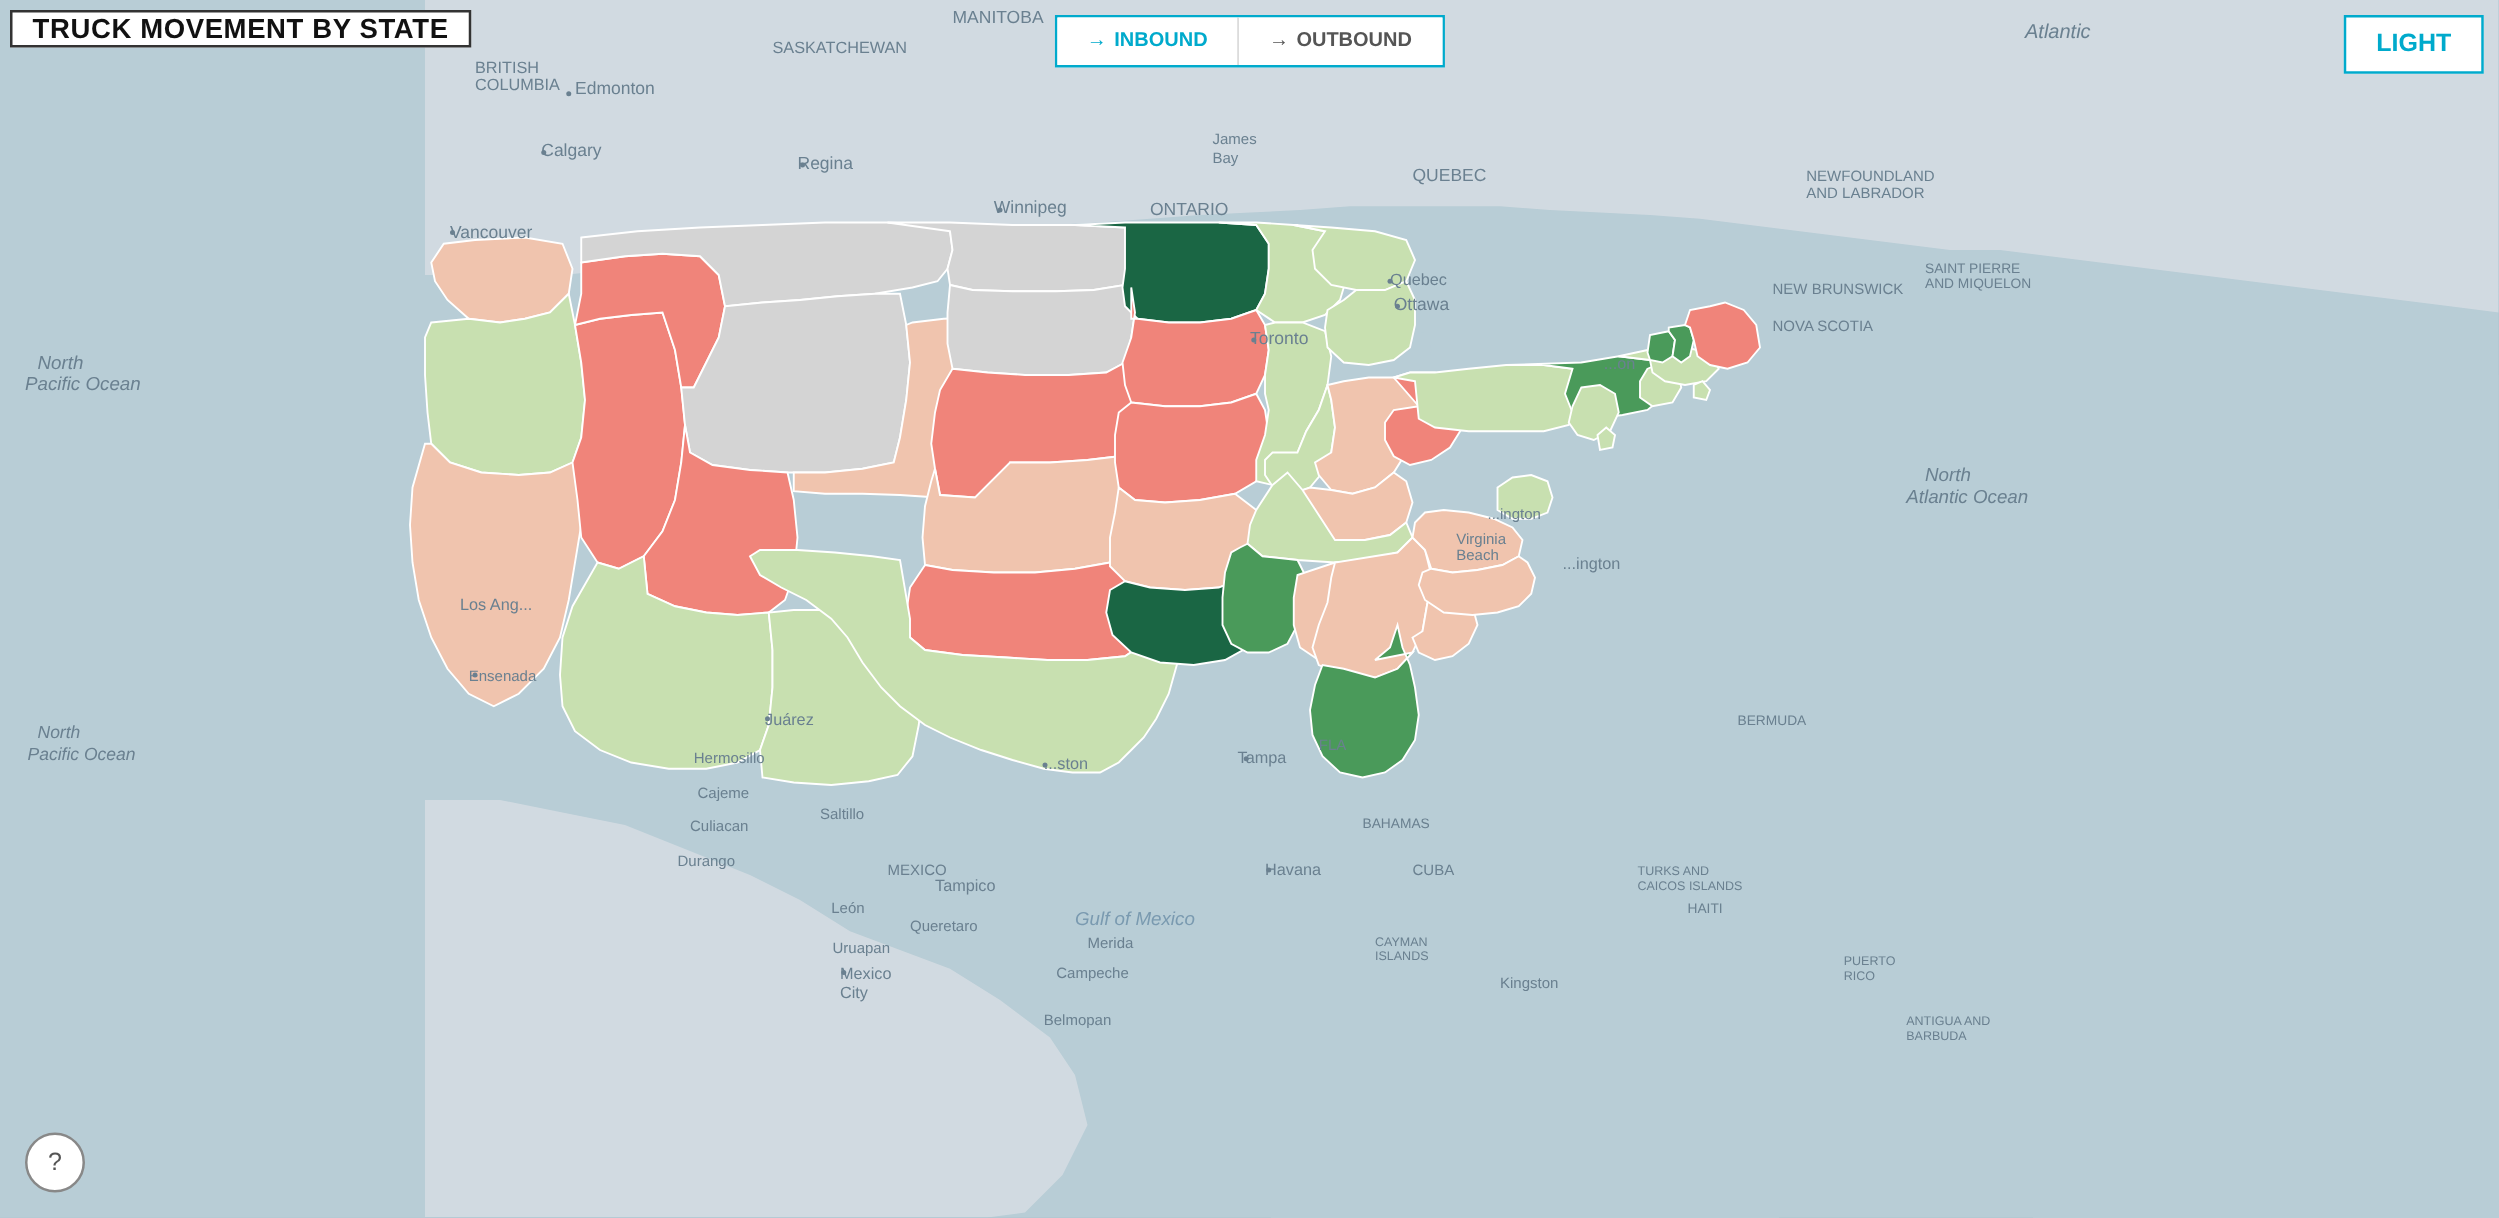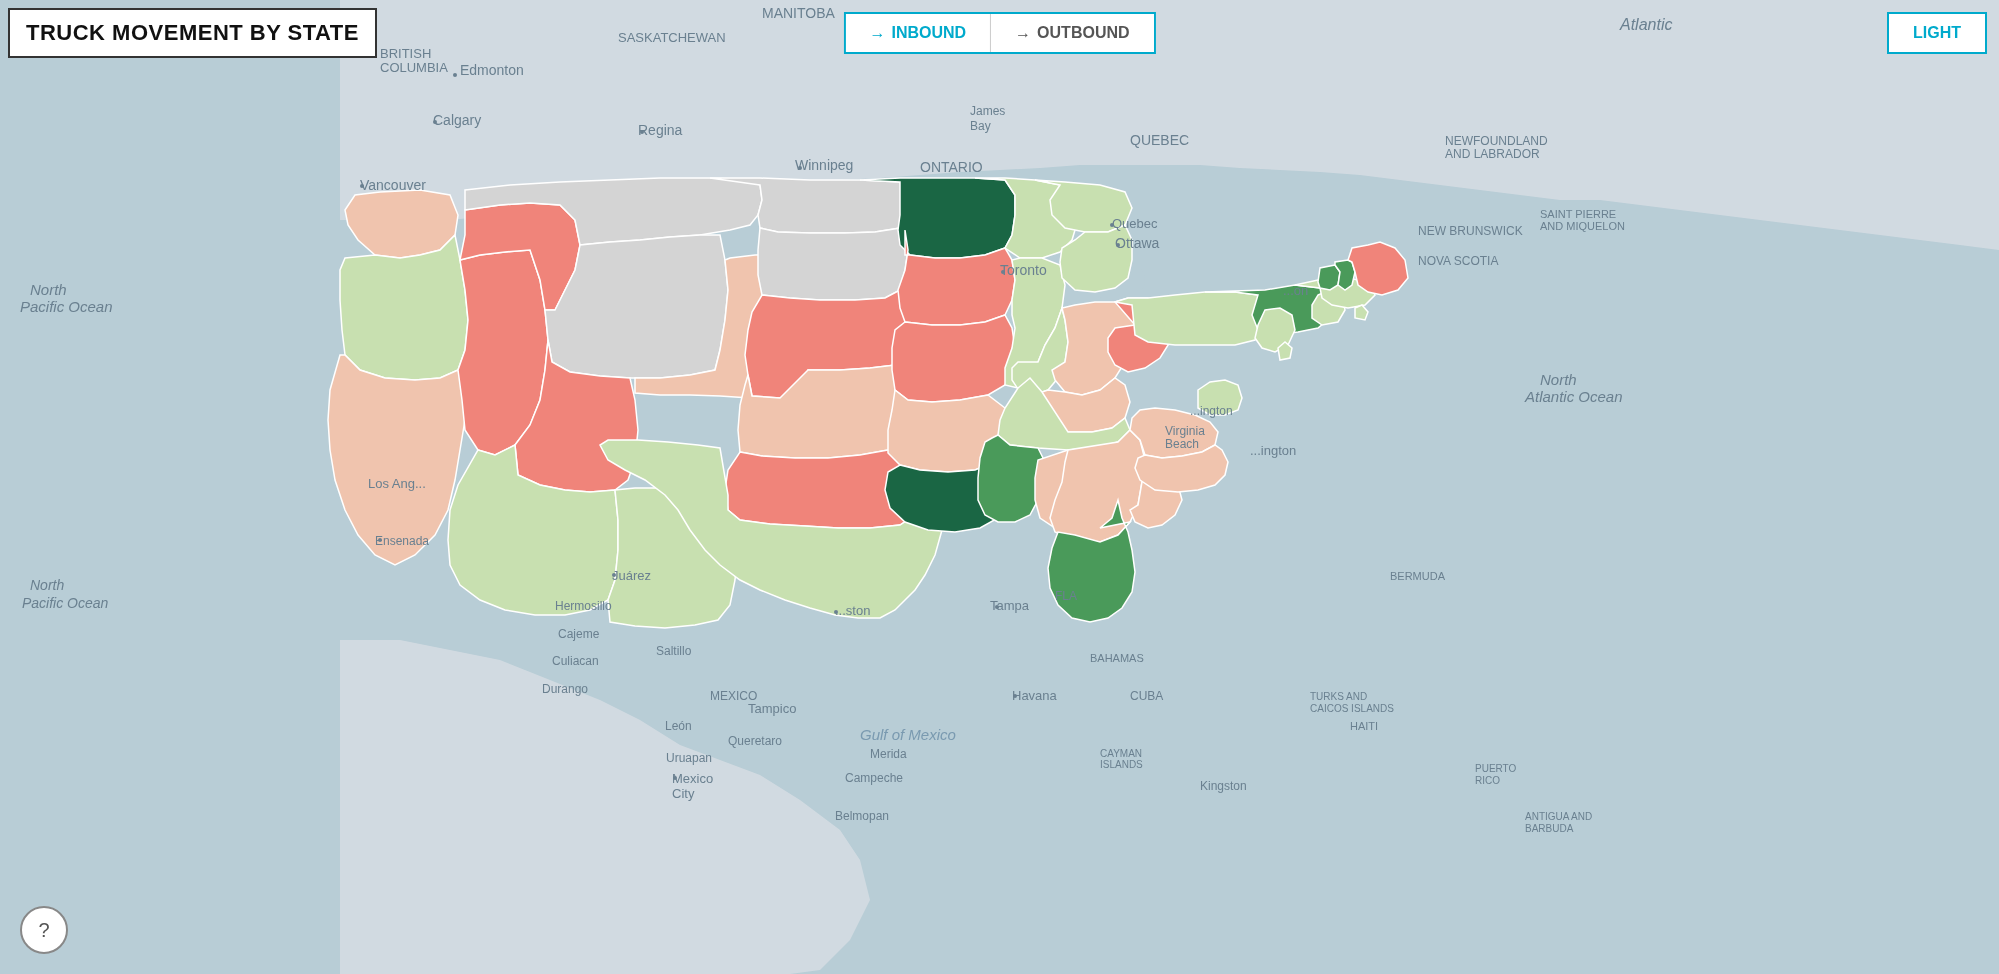--- a/index.html
+++ b/index.html
@@ -28,21 +28,21 @@
       background: #b8cdd6;
     }
 
     
     .title-box {
       position: absolute;
       top: 8px;
       left: 8px;
       background: white;
       border: 2px solid #333;
-      padding: 10px 16px;
+      padding: 0 16px;
       z-index: 100;
     }
 
     .title-text {
       font-size: 22px;
       font-weight: bold;
       color: #111;
       letter-spacing: 0.5px;
     }
 
@@ -82,21 +82,21 @@
     }
 
     
     .light-btn {
       position: absolute;
       top: 12px;
       right: 12px;
       border: 2px solid #00aacc;
       background: white;
       color: #00aacc;
-      font-size: 16px;
+      font-size: 20px;
       font-weight: bold;
       padding: 10px 24px;
       cursor: pointer;
       z-index: 100;
     }
 
     
     .help-btn {
       position: absolute;
       bottom: 20px;

